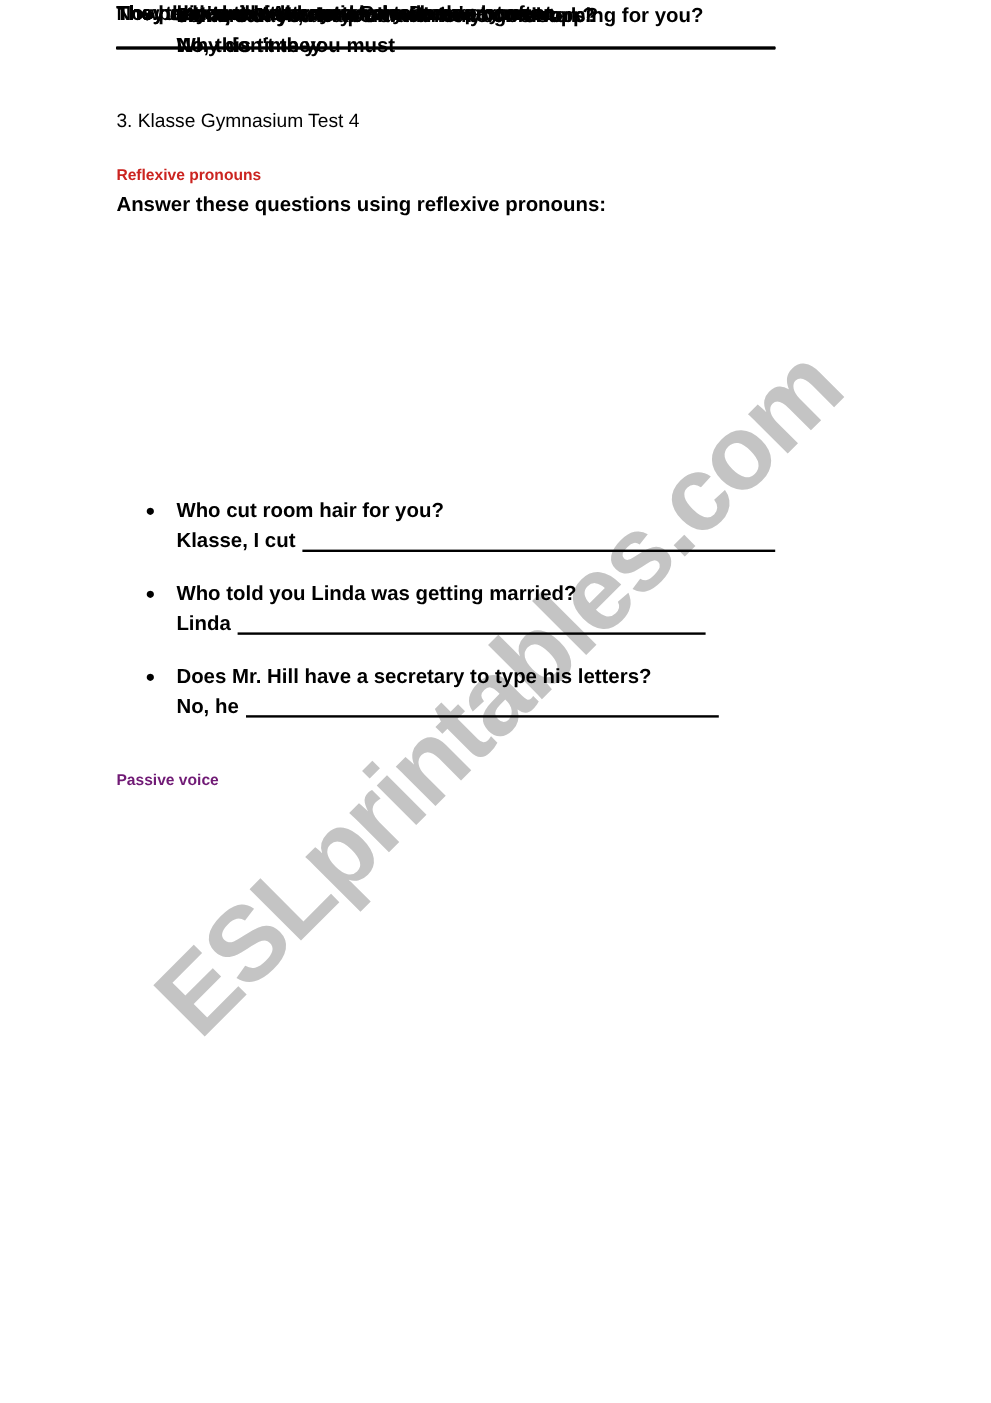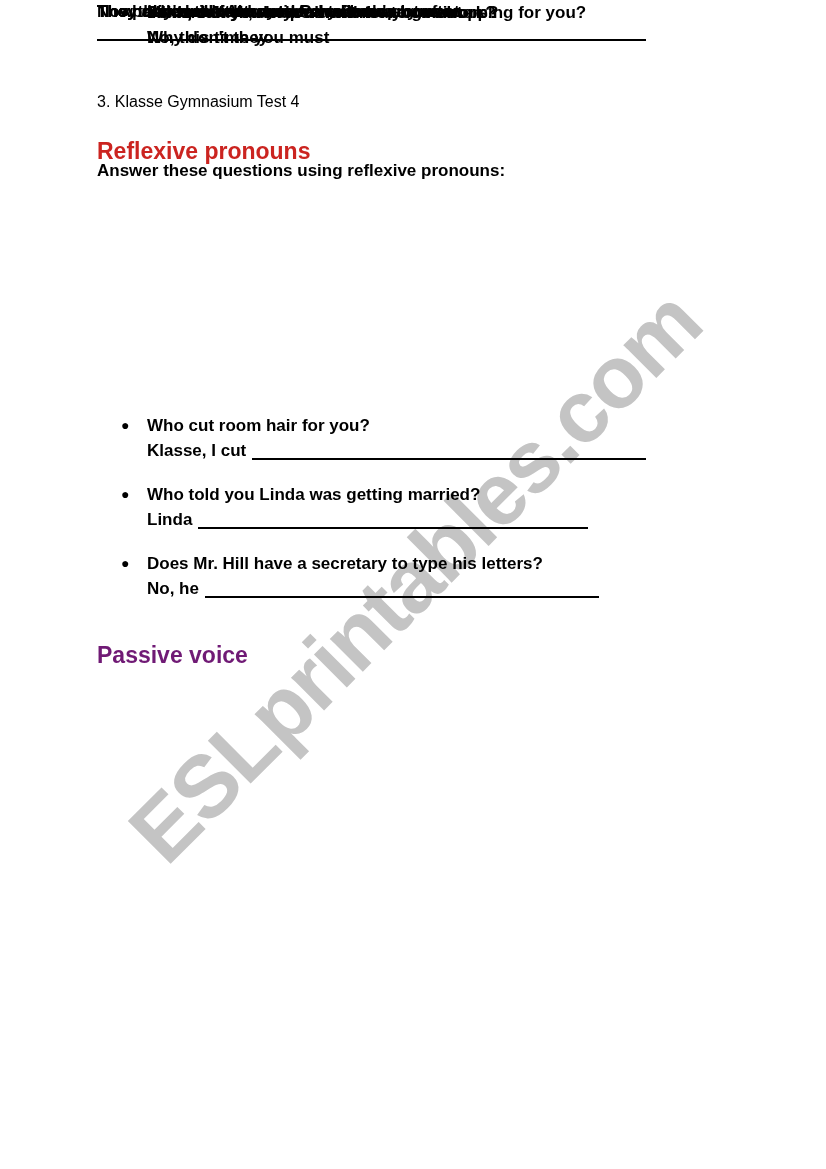--- a/index.html
+++ b/index.html
@@ -36,21 +36,21 @@
 
   .doc-title {
     position: absolute;
     left: 97px; top: 93px;
     font-size: 16px;
     font-weight: normal;
   }
   .sec-heading {
     position: absolute;
     left: 97px;
-    font-size: 23px;
+    font-size: 13px;
     font-weight: bold;
   }
   .heading-reflexive { top: 138px; }
   .heading-passive  { top: 642px; }
   .instruction {
     position: absolute;
     left: 97px; top: 161px;
     font-size: 17px;
     font-weight: bold;
     text-align: center;

